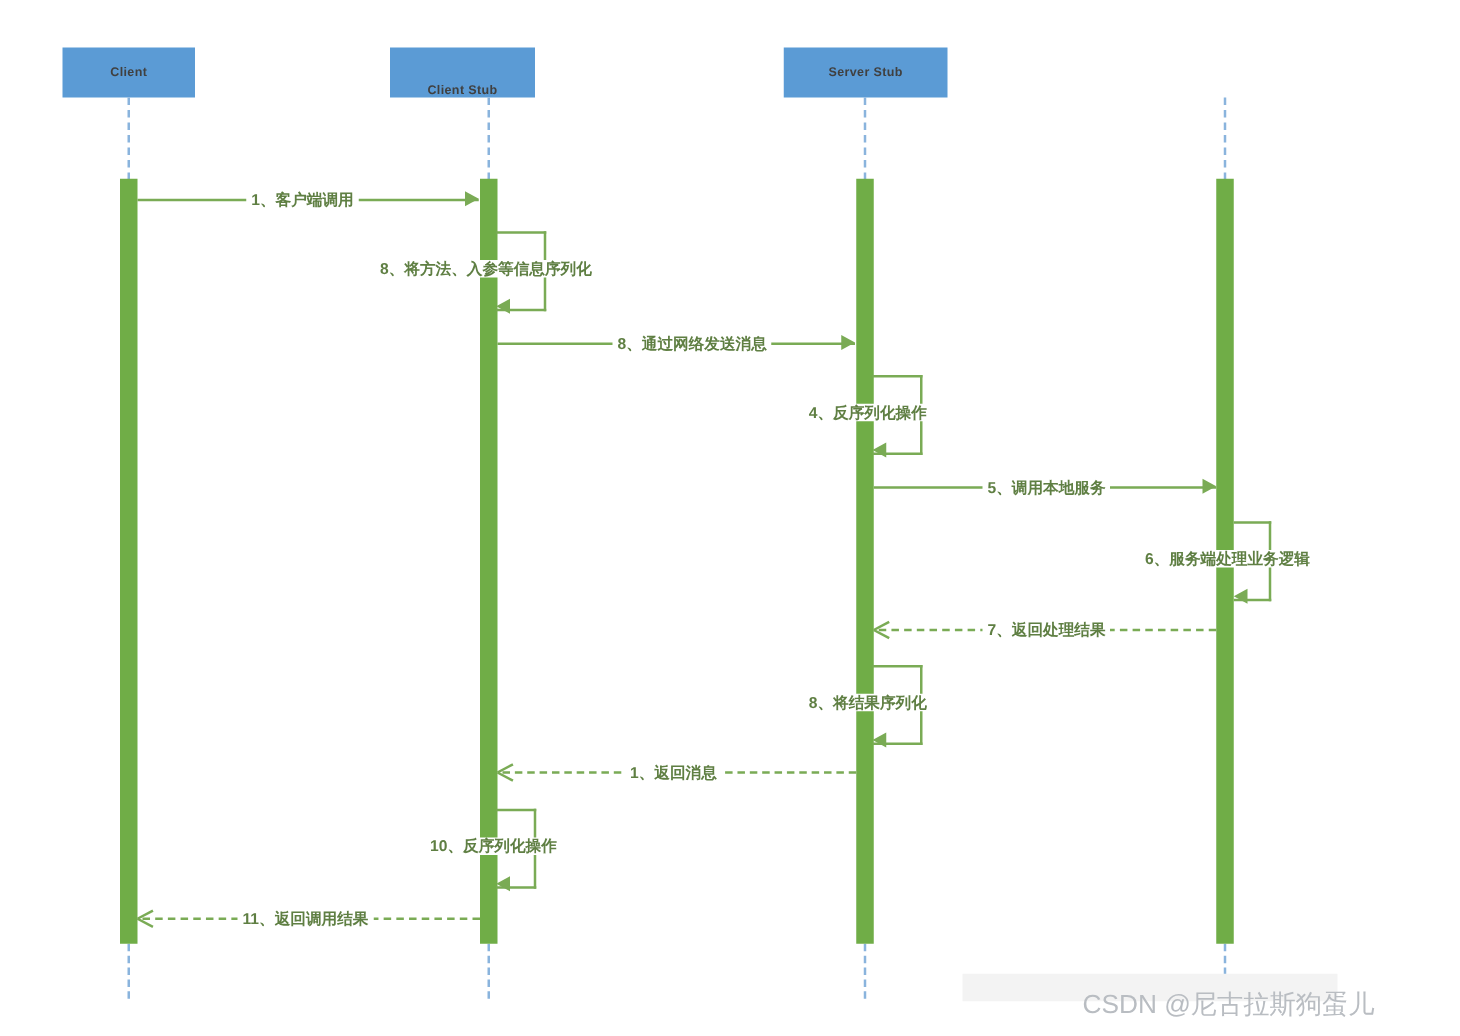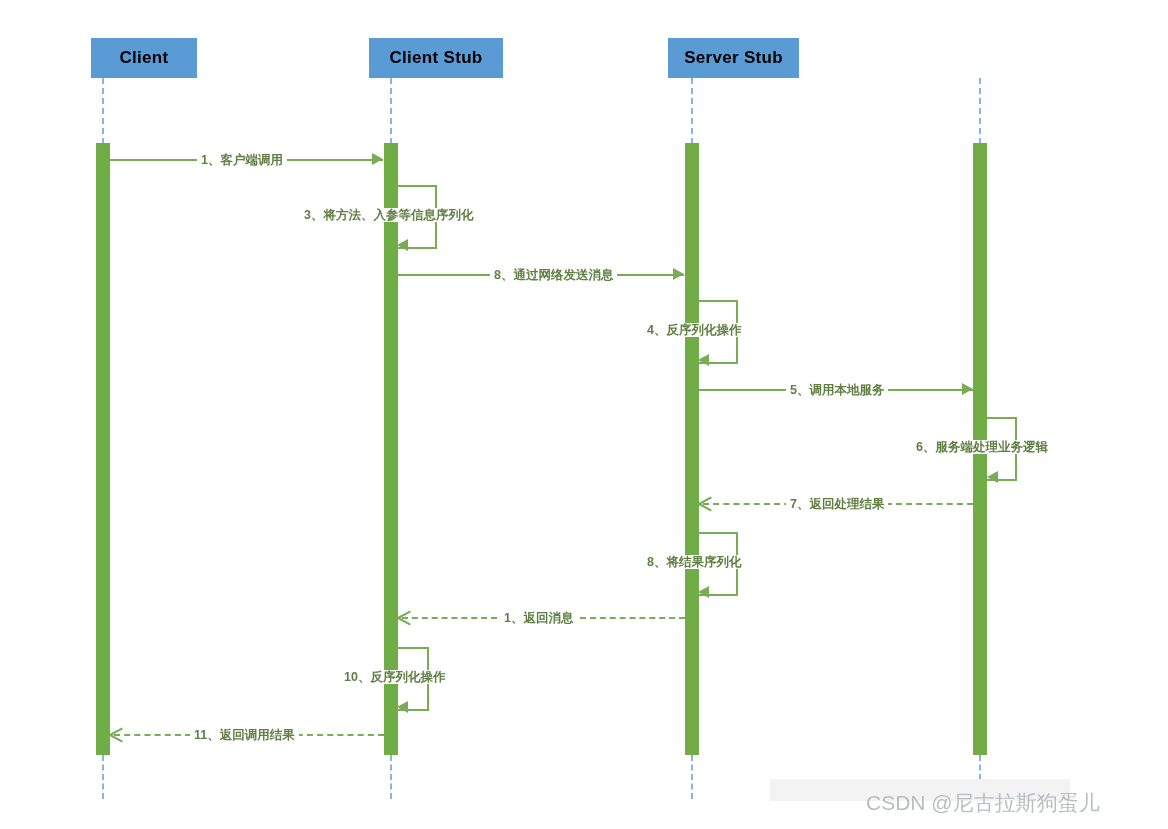--- a/index.html
+++ b/index.html
@@ -13,29 +13,28 @@
   #canvas {
     position: relative;
     width: 1168px;
     height: 829px;
     background: #ffffff;
     overflow: hidden;
   }
   .actor-header {
     position: absolute;
     background: #5b9bd5;
-    color: #000000;
+    color: #404040;
     font-weight: bold;
-    font-size: 17px;
+    font-size: 10px;
     display: flex;
     align-items: center;
     justify-content: center;
     height: 40px;
     letter-spacing: 0.3px;
-    margin-left: 41px;
   }
   .lifeline {
     position: absolute;
     width: 0;
     border-left: 2px dashed #8ab4dd;
   }
   .activation {
     position: absolute;
     width: 14px;
     background: #70ad47;
@@ -112,21 +111,21 @@
   }
 </style>
 </head>
 <body>
 
 <div id="canvas">
 
   <div class="actor-header" style="left:50px; top:38px; width:106px;">
     <span>Client</span>
   </div>
-  <div class="actor-header" style="left:328px; top:38px; width:134px;">
+  <div class="actor-header" style="left:312px; top:38px; width:116px;align-items:flex-end;">
     <span>Client Stub</span>
   </div>
   <div class="actor-header" style="left:627px; top:38px; width:131px;">
     <span>Server Stub</span>
   </div>
 
   <div class="lifeline" style="left:102px; top:78px; height:66px;"></div>
   <div class="lifeline" style="left:390px; top:78px; height:66px;"></div>
   <div class="lifeline" style="left:691px; top:78px; height:66px;"></div>
   <div class="lifeline" style="left:979px; top:78px; height:66px;"></div>
@@ -140,21 +139,21 @@
   <div class="activation" style="left:384px; top:143px; height:612px;"></div>
   <div class="activation" style="left:685px; top:143px; height:612px;"></div>
   <div class="activation" style="left:973px; top:143px; height:612px;"></div>
 
   <div class="msg-line" style="left:110px; top:159px; width:273px;"></div>
   <div class="arrow-head right" style="left:372px; top:153px;"></div>
   <div class="msg-label" style="left:197px; top:153px;">1、客户端调用</div>
 
   <div class="self-loop" style="left:397px; top:185px; width:38px; height:60px;"></div>
   <div class="arrow-head left" style="left:397px; top:239px;"></div>
-  <div class="msg-label" style="left:300px; top:208px;">3、将方法、入参等信息序列化</div>
+  <div class="msg-label" style="left:300px; top:208px;">8、将方法、入参等信息序列化</div>
 
   <div class="msg-line" style="left:398px; top:274px; width:286px;"></div>
   <div class="arrow-head right" style="left:673px; top:268px;"></div>
   <div class="msg-label" style="left:490px; top:268px;">8、通过网络发送消息</div>
 
   <div class="self-loop" style="left:698px; top:300px; width:38px; height:60px;"></div>
   <div class="arrow-head left" style="left:698px; top:354px;"></div>
   <div class="msg-label" style="left:643px; top:323px;">4、反序列化操作</div>
 
   <div class="msg-line" style="left:699px; top:389px; width:274px;"></div>

